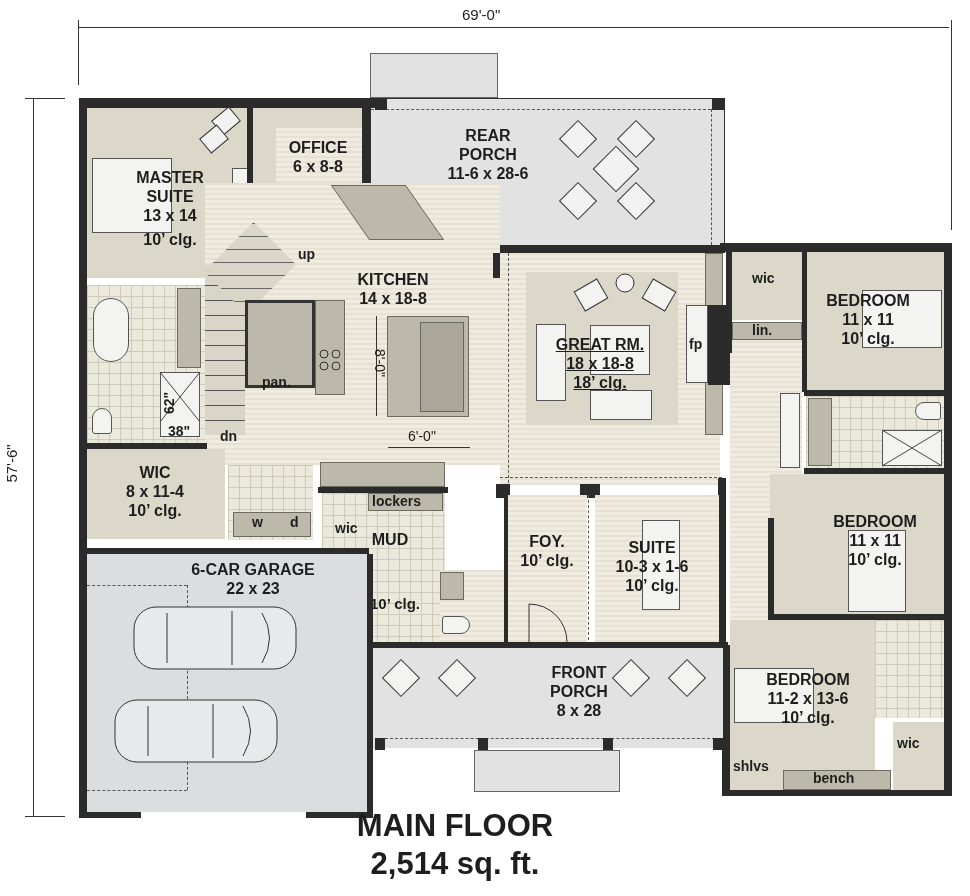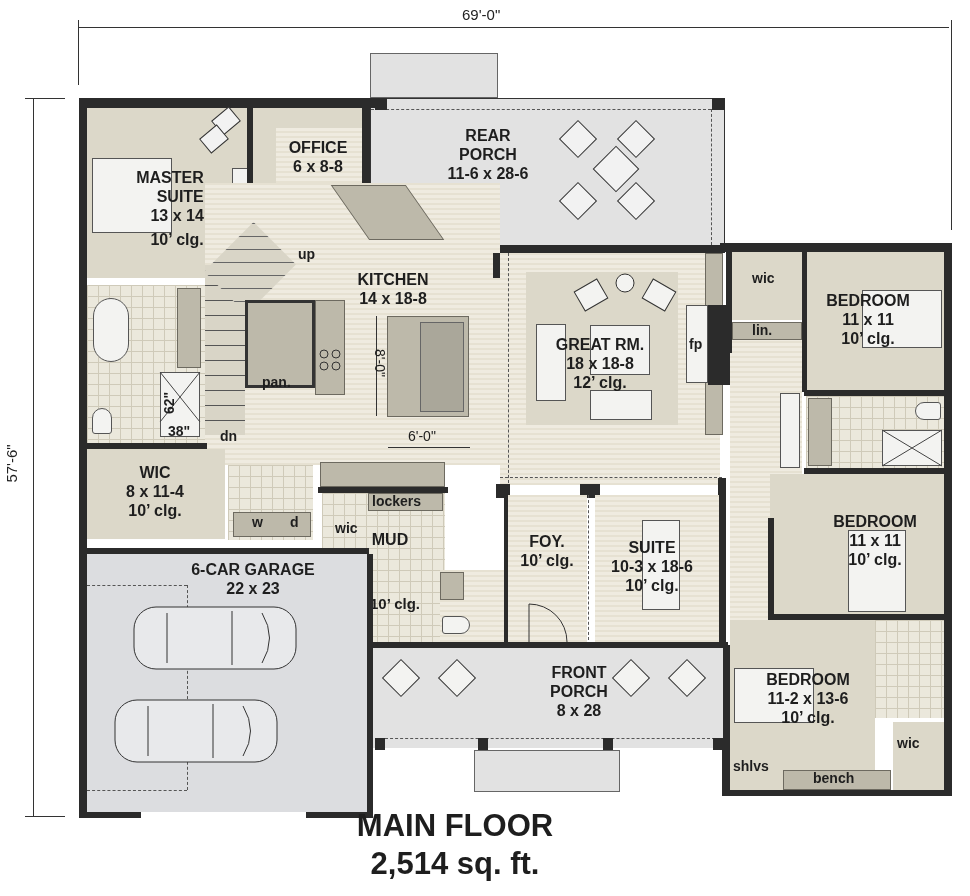--- a/index.html
+++ b/index.html
@@ -71,21 +71,21 @@
 <div class="abs carpet" style="left:87px;top:108px;width:160px;height:170px;">
   <div class="abs white" style="left:5px;top:50px;width:80px;height:75px;"></div>
   <div class="abs white" style="left:145px;top:60px;width:18px;height:50px;"></div>
 </div>
 <svg style="left:200px;top:110px;" width="50" height="50">
   <g fill="#f2f2f2" stroke="#333">
       <rect x="15" y="2" width="22" height="18" transform="rotate(-40 26 11)"></rect>
       <rect x="3" y="20" width="22" height="18" transform="rotate(-40 14 29)"></rect>
     </g>
 </svg>
-<div class="lbl" style="left:170px;top:168px;text-align:right;">
+<div class="lbl" style="left:170px;top:168px;">
   <span>MASTER</span>
   <span>SUITE</span>
   <span>13 x 14</span>
   <span style="margin-top:4px;">10’ clg.</span>
 </div>
 <div class="abs wall" style="left:247px;top:98px;width:6px;height:160px;"></div>
 
 <div class="abs carpet" style="left:253px;top:108px;width:110px;height:75px;"></div>
 <div class="abs wood" style="left:276px;top:128px;width:86px;height:55px;"></div>
 <div class="lbl" style="left:318px;top:138px;">
@@ -166,24 +166,24 @@
 <div class="abs white" style="left:536px;top:324px;width:30px;height:77px;"></div>
 <div class="abs white" style="left:590px;top:325px;width:60px;height:50px;"></div>
 <div class="abs white" style="left:590px;top:390px;width:62px;height:30px;"></div>
 <svg style="left:570px;top:272px;" width="110" height="45">
   <g fill="#f3f3f1" stroke="#333">
       <rect x="8" y="12" width="26" height="22" transform="rotate(-30 21 23)"></rect>
       <circle cx="55" cy="11" r="9"></circle>
       <rect x="76" y="12" width="26" height="22" transform="rotate(30 89 23)"></rect>
     </g>
 </svg>
-<div class="lbl" style="left:600px;top:335px;">
+<div class="lbl" style="left:600px;top:335px;text-decoration:underline;">
   <span>GREAT RM.</span>
   <span>18 x 18-8</span>
-  <span>12’ clg.</span>
+  <span>18’ clg.</span>
 </div>
 <div class="abs cab" style="left:705px;top:253px;width:18px;height:55px;"></div>
 <div class="abs cab" style="left:705px;top:380px;width:18px;height:55px;"></div>
 <div class="abs wall" style="left:708px;top:305px;width:22px;height:80px;"></div>
 <div class="abs white" style="left:686px;top:305px;width:22px;height:78px;"></div>
 <div class="sm" style="left:689px;top:336px;">fp</div>
 <div class="abs dash-h" style="left:500px;top:477px;width:222px;"></div>
 <div class="abs dash-v" style="left:508px;top:253px;height:230px;"></div>
 <div class="abs wall" style="left:493px;top:253px;width:7px;height:25px;"></div>
 
@@ -198,21 +198,21 @@
 </div>
 <svg style="left:529px;top:604px;" width="40" height="40">
     <path d="M0 0 L0 40 M0 0 A38 38 0 0 1 38 38" fill="none" stroke="#333"></path>
   </svg>
 
 <div class="abs wood" style="left:595px;top:495px;width:124px;height:147px;"></div>
 <div class="abs dash-v" style="left:588px;top:495px;height:145px;"></div>
 <div class="abs white" style="left:642px;top:520px;width:38px;height:90px;"></div>
 <div class="lbl" style="left:652px;top:538px;">
   <span>SUITE</span>
-  <span>10-3 x 18-6</span>
+  <span>10-3 x 1-6</span>
   <span>10’ clg.</span>
 </div>
 
 <div class="abs wood" style="left:730px;top:338px;width:72px;height:310px;"></div>
 <div class="abs wall" style="left:726px;top:243px;width:6px;height:110px;"></div>
 <div class="abs white" style="left:780px;top:393px;width:20px;height:75px;"></div>
 
 <div class="abs carpet" style="left:732px;top:252px;width:72px;height:68px;"></div>
 <div class="sm" style="left:752px;top:270px;">wic</div>
 <div class="abs cab" style="left:732px;top:322px;width:70px;height:18px;"></div>

